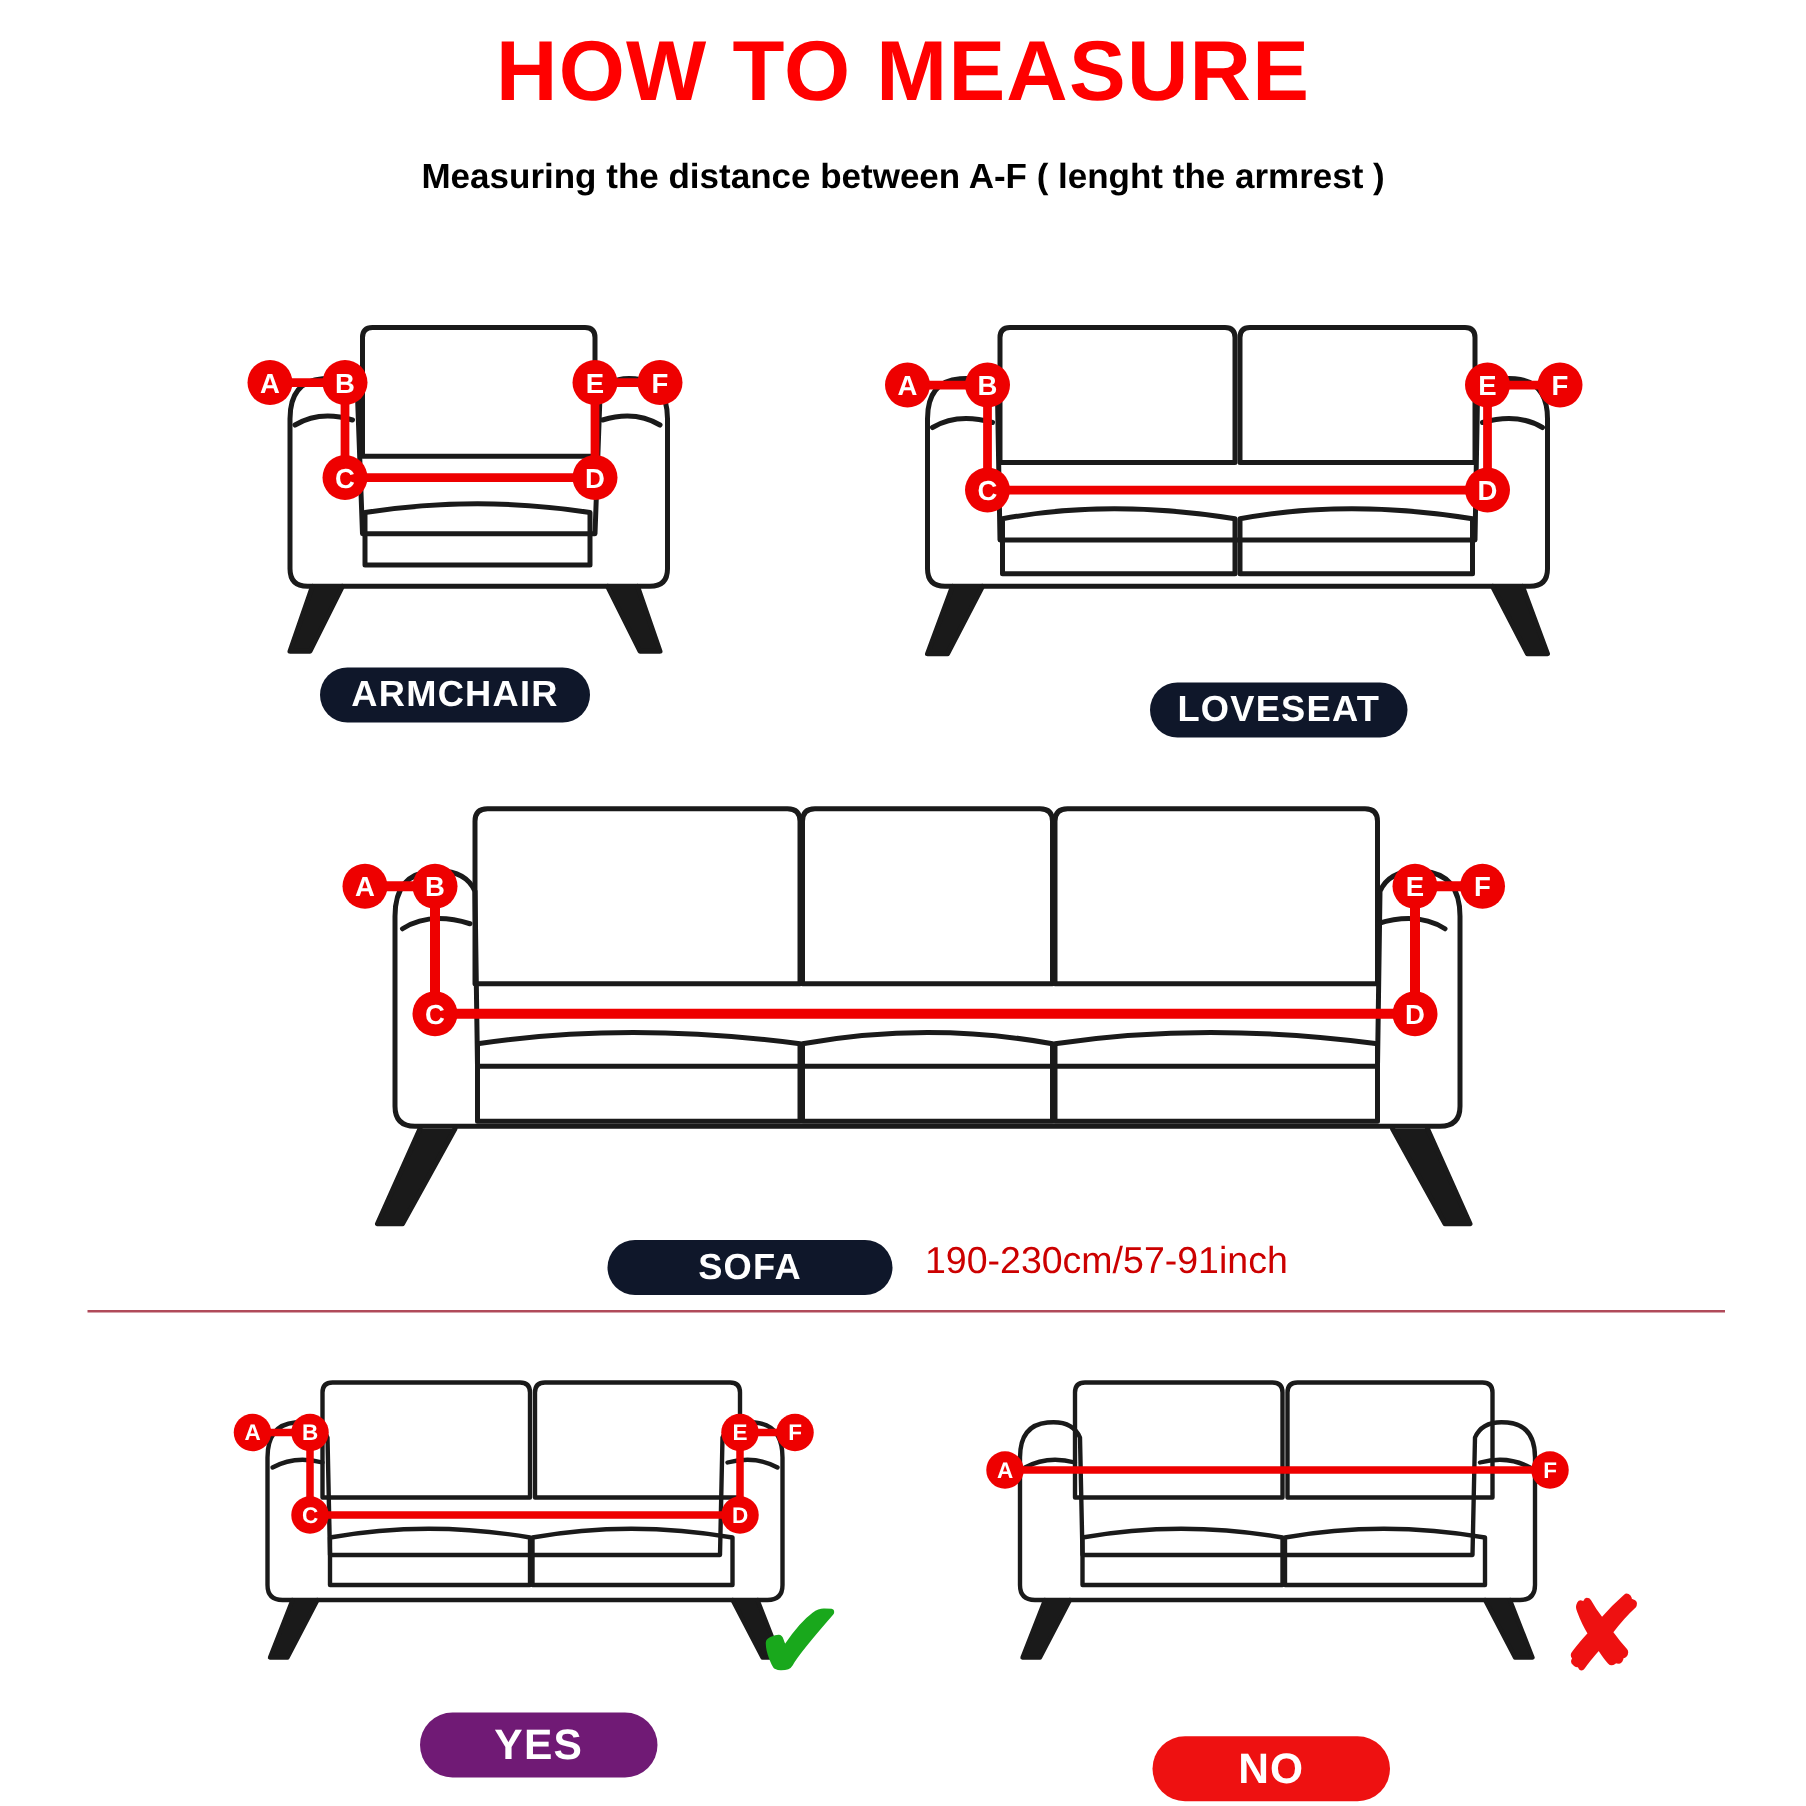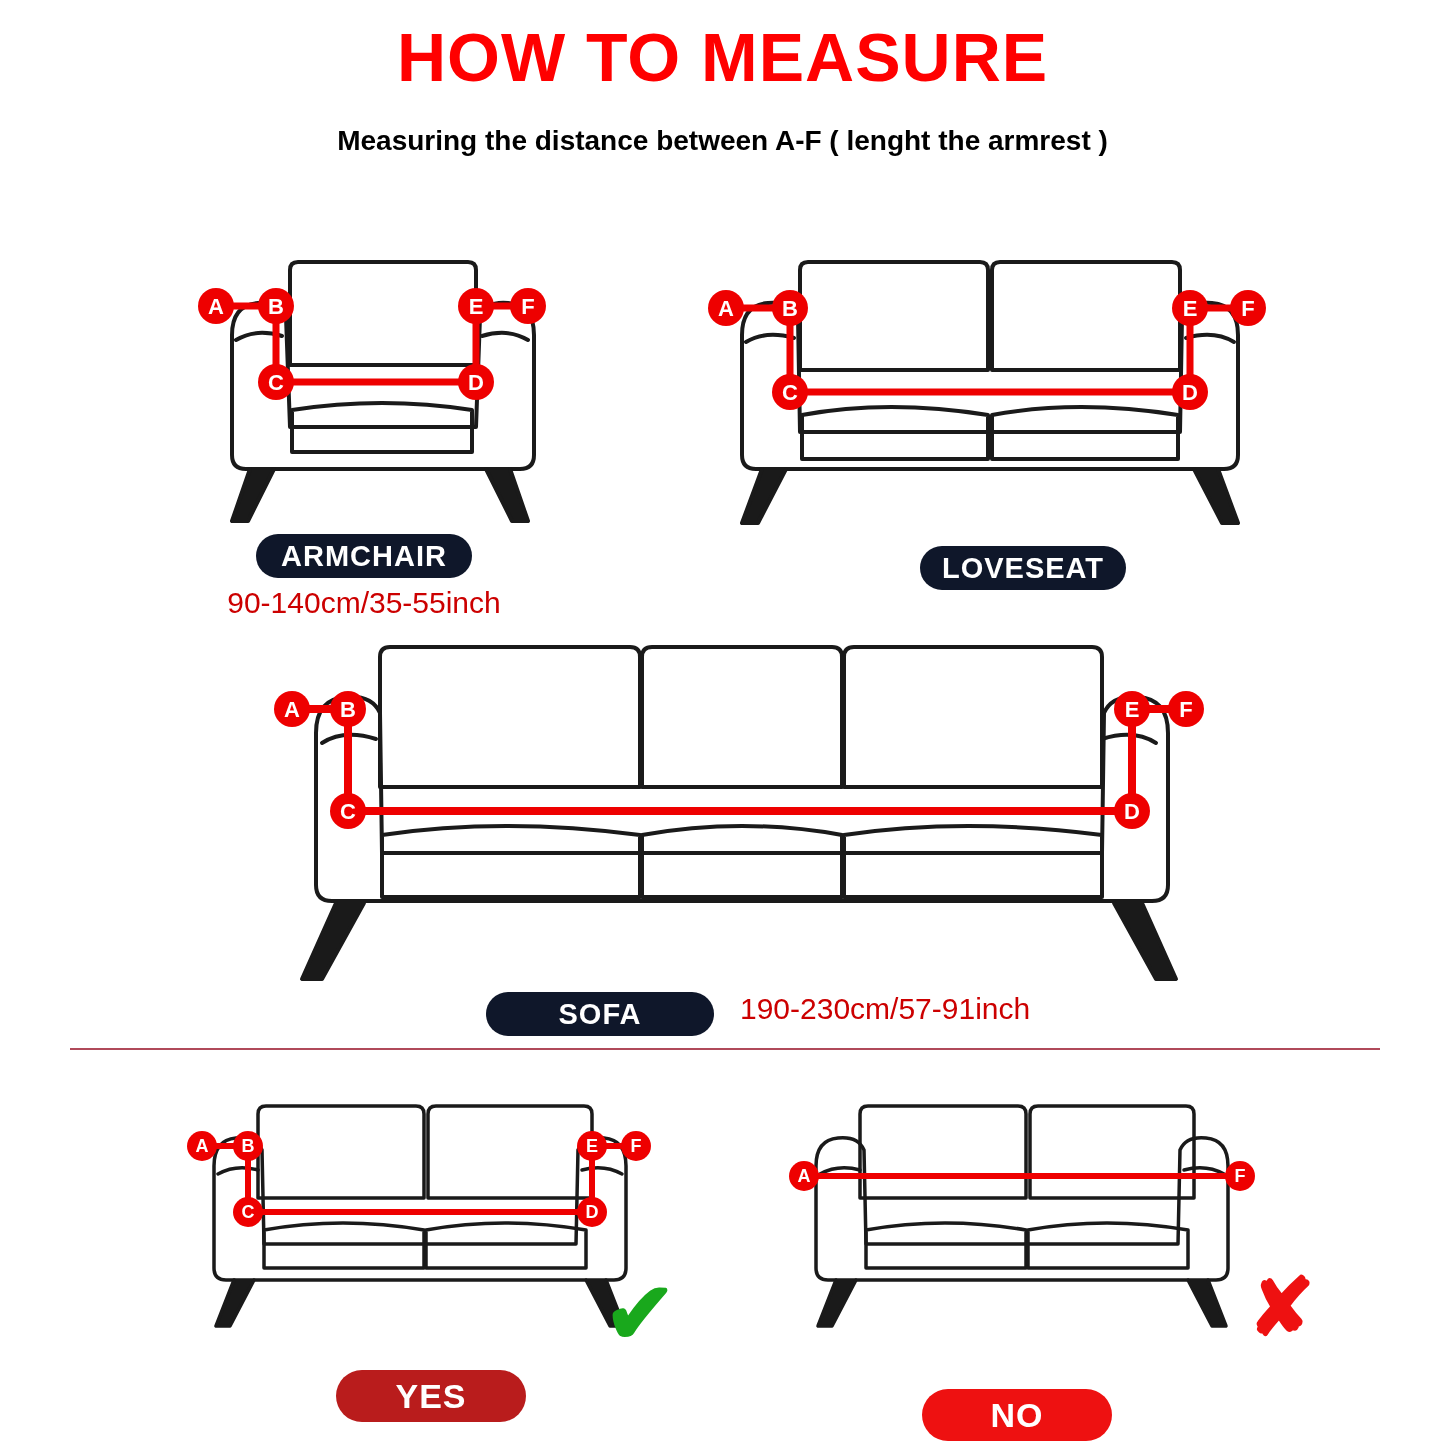--- a/index.html
+++ b/index.html
@@ -57,21 +57,21 @@
   }
   .badge{
     position:absolute;
     border-radius:30px;
     color:#ffffff;
     font-size:34px;
     font-weight:bold;
     display:flex;align-items:center;justify-content:center;
     letter-spacing:1px;
   }
-  .badge.yes{background:#b91c1c;}
+  .badge.yes{background:#701a75;}
   .badge.no{background:#ee1111;}
   .mark{
     position:absolute;
     font-weight:bold;
     line-height:1;
   }
   .mark.check{color:#19a81c;font-size:86px;}
   .mark.cross{color:#ee1111;font-size:80px;}
 </style>
 </head>
@@ -117,21 +117,20 @@
       <circle cx="296" cy="142" r="18" fill="#ee0000"></circle>
         <text x="296" y="150" fill="#fff">D</text>
       <circle cx="296" cy="66" r="18" fill="#ee0000"></circle>
         <text x="296" y="74" fill="#fff">E</text>
       <circle cx="348" cy="66" r="18" fill="#ee0000"></circle>
         <text x="348" y="74" fill="#fff">F</text>
     </g>
   </svg>
 
   <div class="pill" style="left:256px;top:534px;width:216px;height:44px;">ARMCHAIR</div>
-  <div class="dim" style="left:164px;top:586px;width:400px;">90-140cm/35-55inch</div>
 
   <svg class="sofa-svg" style="left:700px;top:240px;" width="580" height="290" viewBox="0 0 580 290">
     <g fill="none" stroke="#1a1a1a" stroke-width="4" stroke-linejoin="round" stroke-linecap="round">
 
       <path d="M100 30 q0 -8 8 -8 h172 q8 0 8 8 v100 h-188 z"></path>
       <path d="M292 30 q0 -8 8 -8 h172 q8 0 8 8 v100 h-188 z"></path>
 
       <path d="M42 95 q0 -30 26 -32 q22 -2 30 14 l2 115 h380 l2 -115 q8 -16 30 -14 q26 2 26 32 v120 q0 14 -14 14 h-468 q-14 0 -14 -14 z"></path>
 
       <path d="M102 175 q86 -16 186 0 v44 h-186 z"></path>

